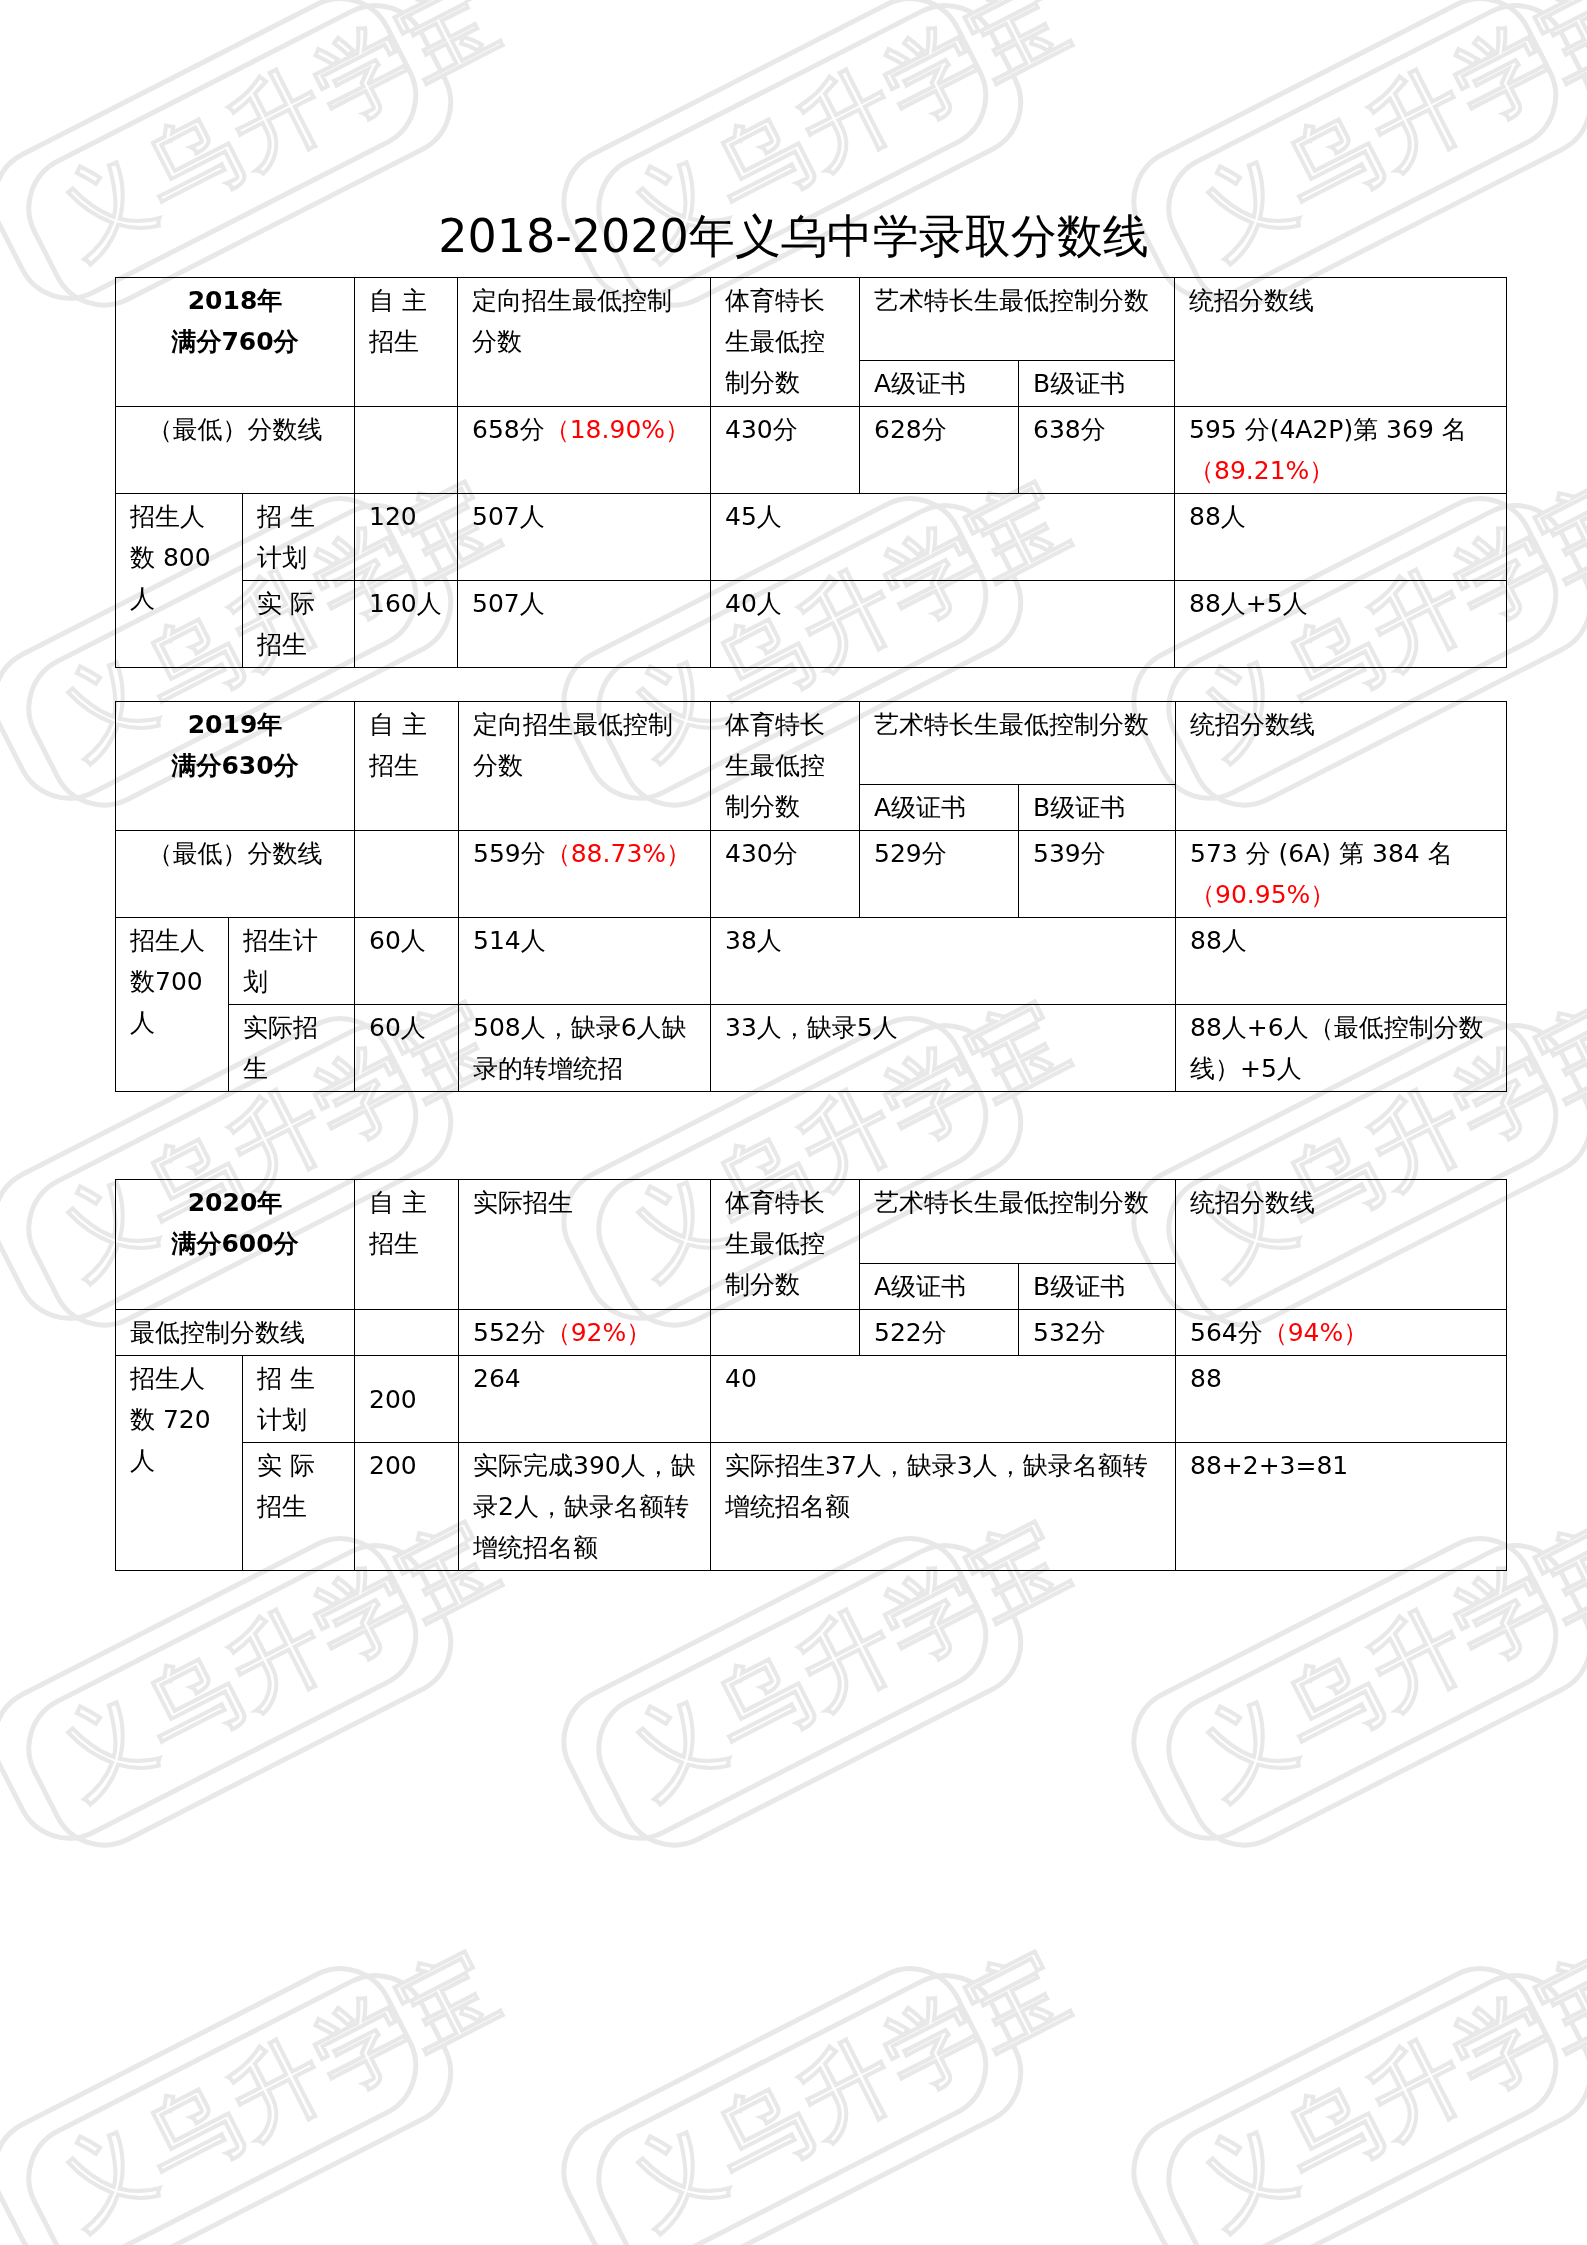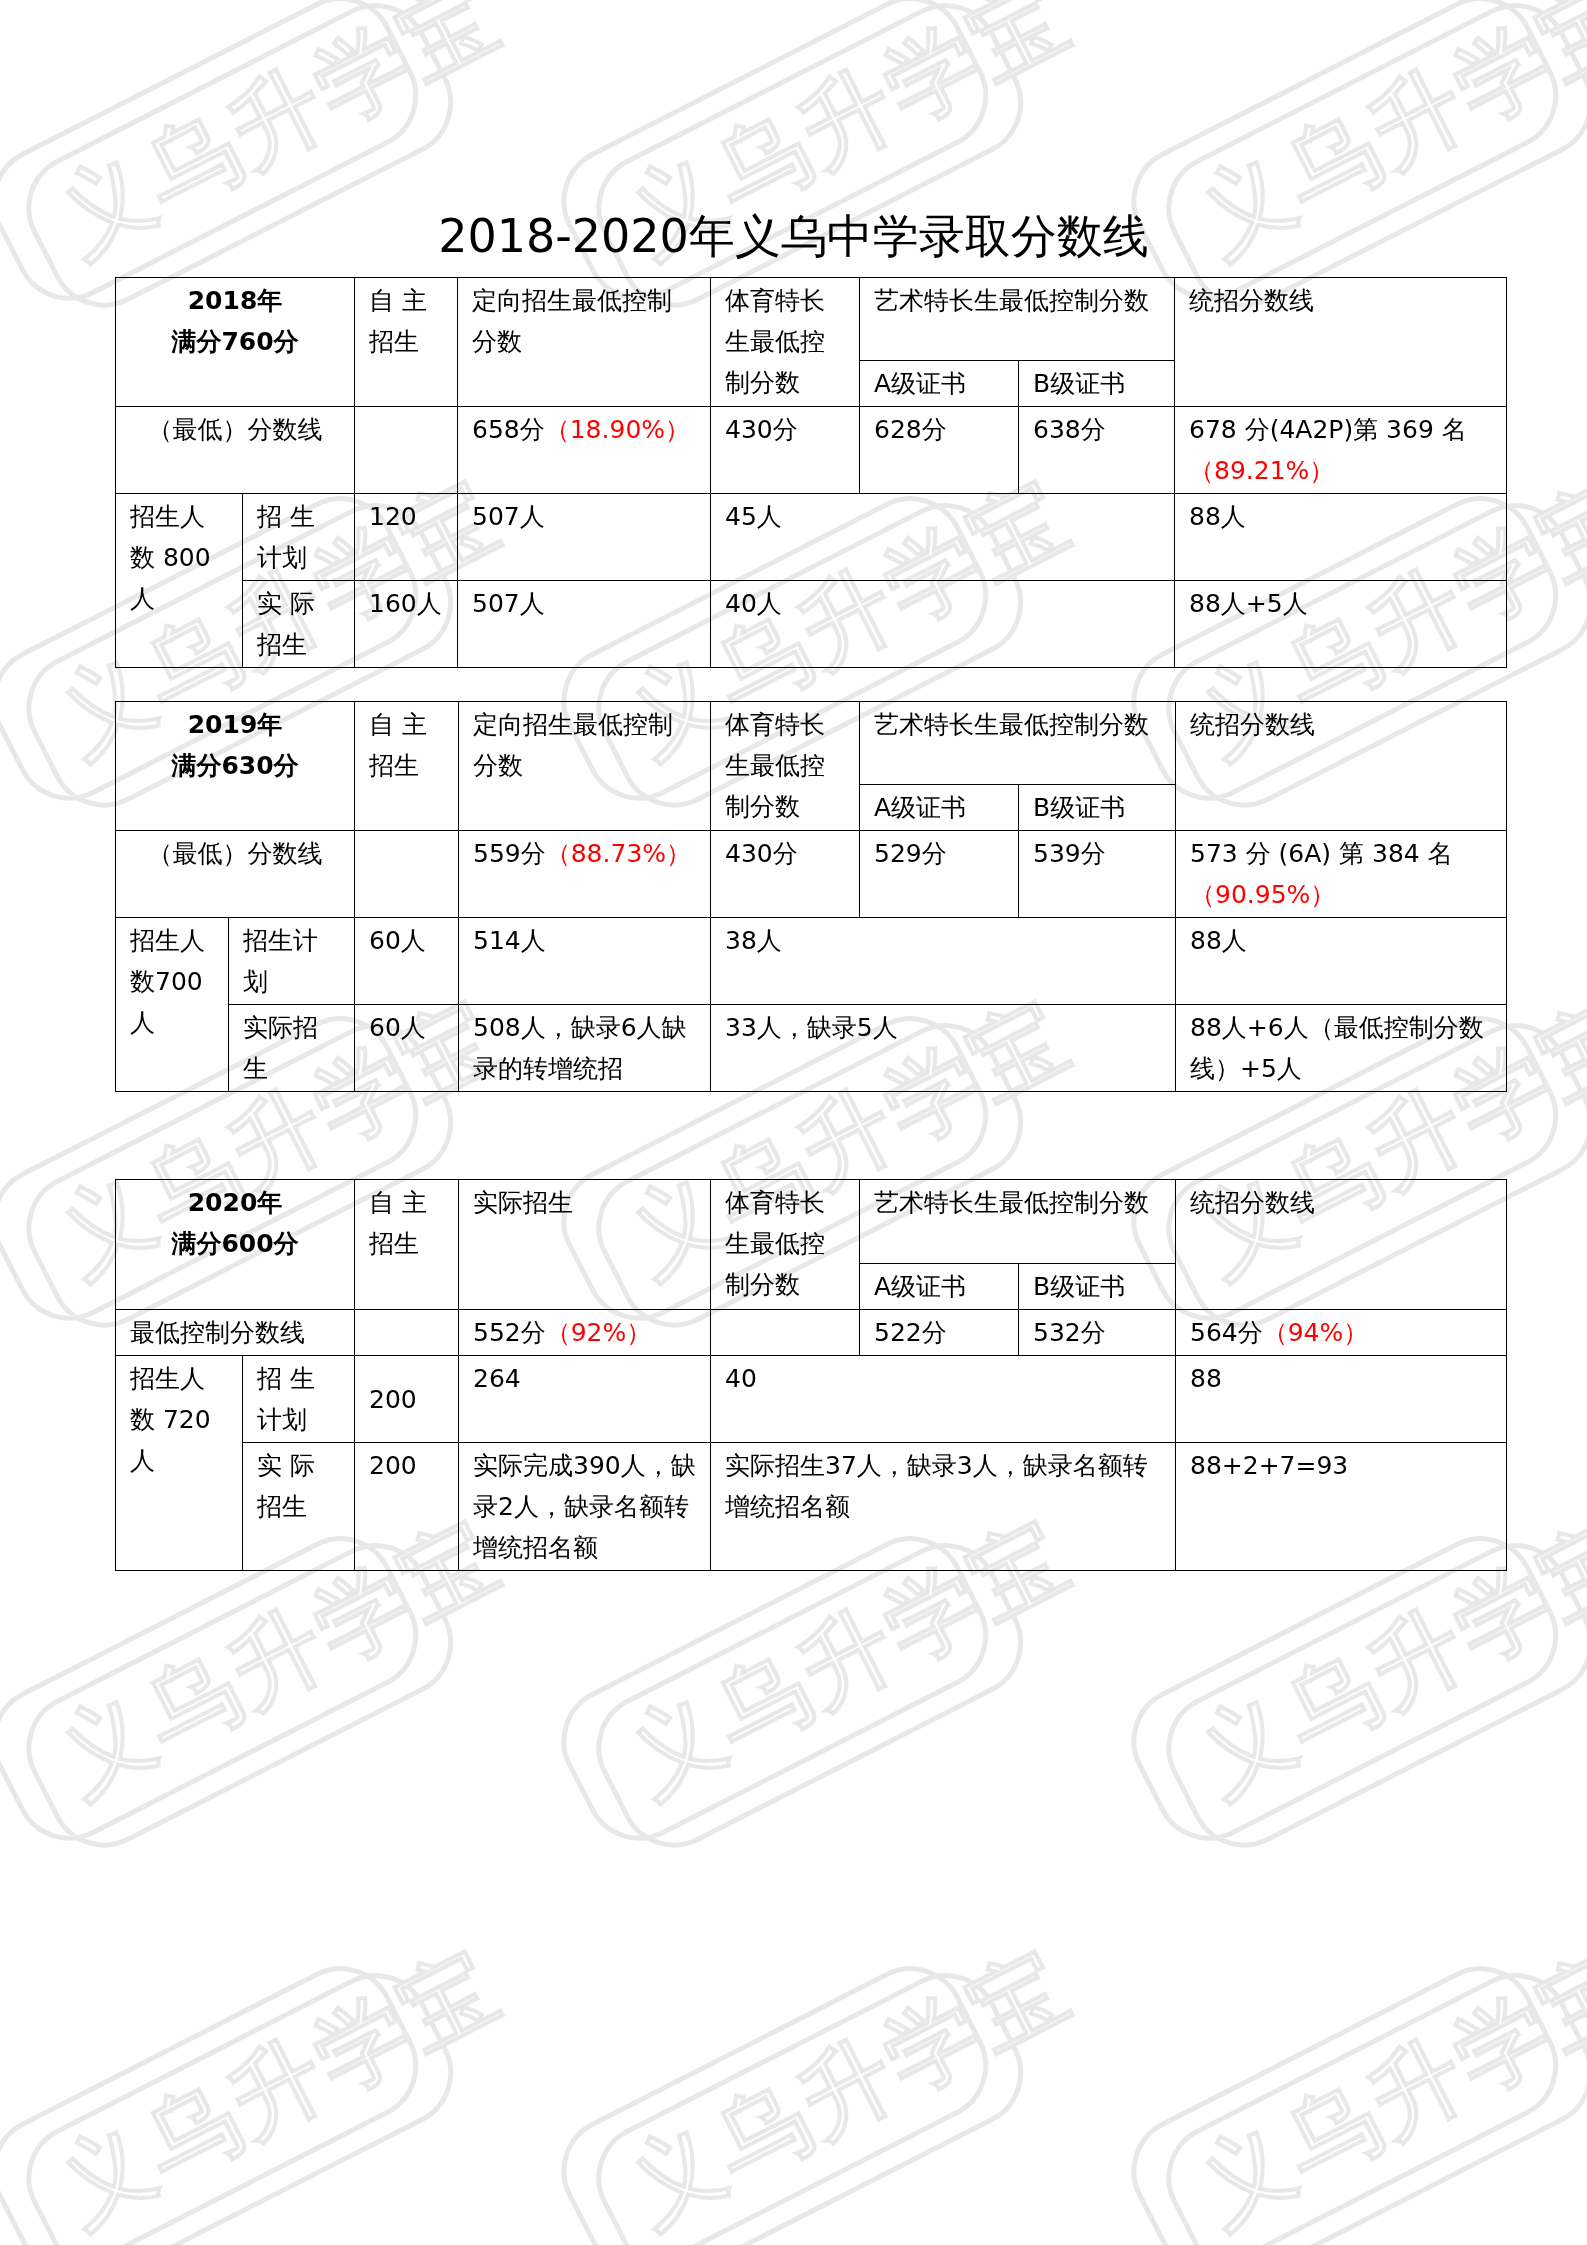--- a/index.html
+++ b/index.html
@@ -128,21 +128,21 @@
     <td>B级证书</td>
   </tr>
   <tr style="height:85px">
     <td colspan="2" class="c">（最低）分数线</td>
     <td></td>
     <td><span>658分</span><span class="red">（18.90%）</span></td>
     <td>430分</td>
     <td>628分</td>
     <td>638分</td>
     <td>
-          <div>678 分(4A2P)第 369 名</div>
+          <div>595 分(4A2P)第 369 名</div>
           <div class="red">（89.21%）</div>
         </td>
   </tr>
   <tr style="height:84px">
     <td rowspan="2">招生人数 800 人</td>
     <td>招 生 计划</td>
     <td>120</td>
     <td>507人</td>
     <td colspan="3">45人</td>
     <td>88人</td>
@@ -256,16 +256,16 @@
     <td style="vertical-align:middle">200</td>
     <td>264</td>
     <td colspan="3">40</td>
     <td>88</td>
   </tr>
   <tr style="height:126px">
     <td>实 际 招生</td>
     <td>200</td>
     <td>实际完成390人，缺录2人，缺录名额转增统招名额</td>
     <td colspan="3">实际招生37人，缺录3人，缺录名额转增统招名额</td>
-    <td>88+2+7=93</td>
+    <td>88+2+3=81</td>
   </tr>
 </tbody>
   </table>
 
 </body></html>

